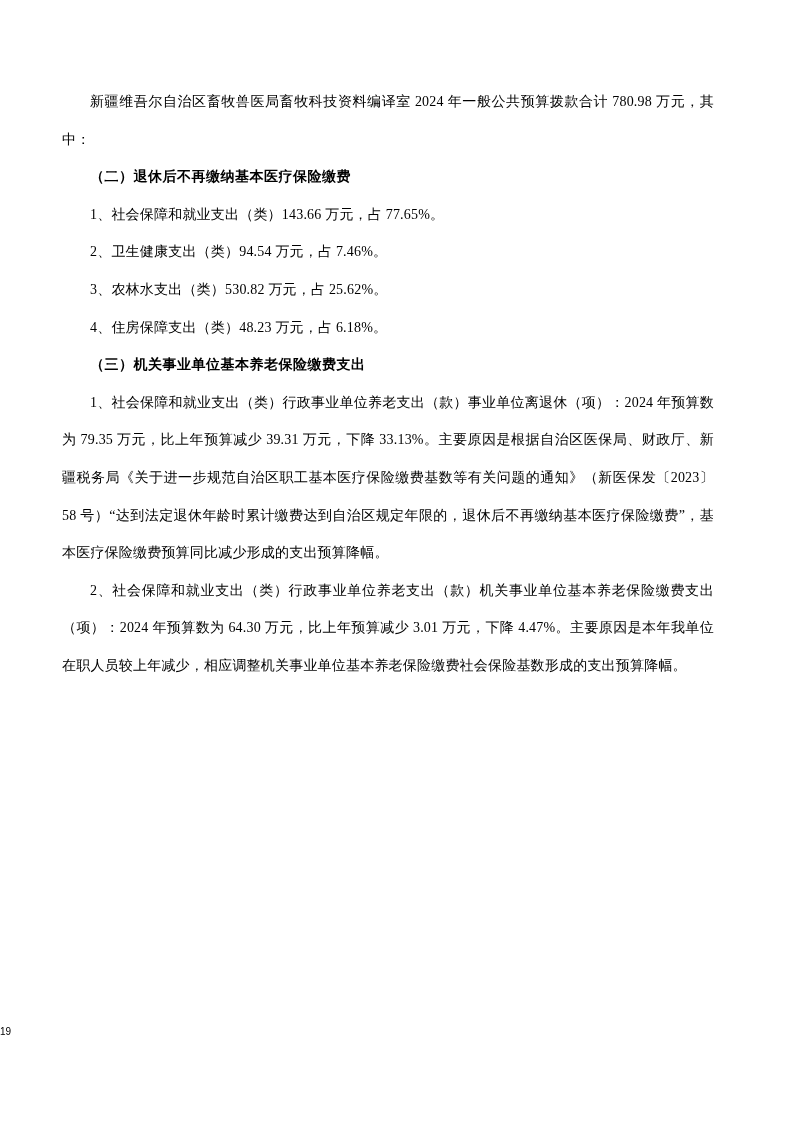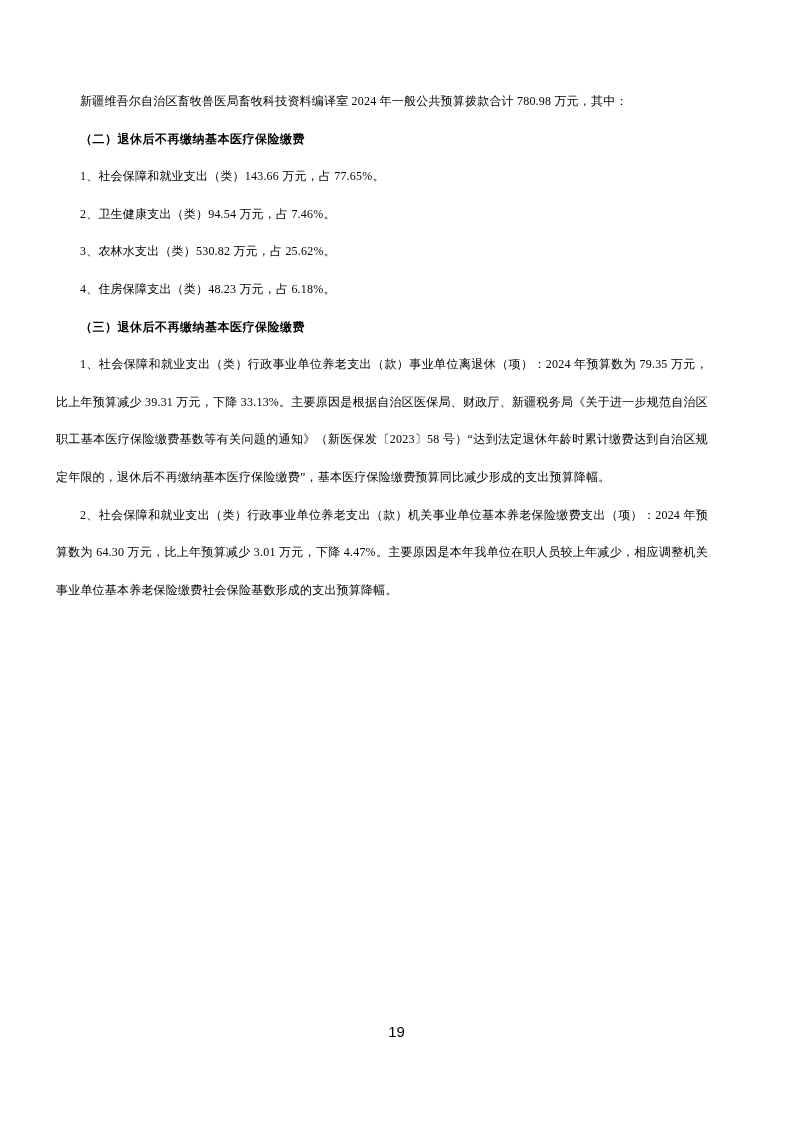--- a/index.html
+++ b/index.html
@@ -11,24 +11,24 @@
     position: relative;
     width: 793px;
     height: 1122px;
     background: #ffffff;
     overflow: hidden;
     color: #000000;
     font-family: "Liberation Serif", "DejaVu Serif", serif;
   }
   .content {
     position: absolute;
-    left: 56px;
+    left: 62px;
     top: 83px;
     width: 652px;
-    font-size: 12px;
+    font-size: 14px;
     line-height: 37.6px;
     text-align: justify;
     letter-spacing: 0.2px;
   }
   .para {
     margin: 0;
     padding: 0;
     text-indent: 2em;
   }
   .heading {
@@ -37,35 +37,34 @@
     text-indent: 2em;
     font-weight: bold;
     font-family: "Liberation Sans", "DejaVu Sans", sans-serif;
     letter-spacing: 0.5px;
   }
   .footer {
     position: absolute;
     top: 1024px;
     left: 0;
     width: 100%;
-    text-align: center;
-    font-size: 15px;
+    font-size: 10px;
     line-height: 16px;
     font-family: "Liberation Sans", "DejaVu Sans", sans-serif;
   }
 </style>
 </head>
 <body>
 
 <div class="page">
   <div class="content">
     <p class="para">新疆维吾尔自治区畜牧兽医局畜牧科技资料编译室 2024 年一般公共预算拨款合计 780.98 万元，其中：</p>
     <p class="heading">（二）退休后不再缴纳基本医疗保险缴费</p>
     <p class="para">1、社会保障和就业支出（类）143.66 万元，占 77.65%。</p>
     <p class="para">2、卫生健康支出（类）94.54 万元，占 7.46%。</p>
     <p class="para">3、农林水支出（类）530.82 万元，占 25.62%。</p>
     <p class="para">4、住房保障支出（类）48.23 万元，占 6.18%。</p>
-    <p class="heading">（三）退休后不再缴纳基本医疗保险缴费</p>
+    <p class="heading">（三）机关事业单位基本养老保险缴费支出</p>
     <p class="para">1、社会保障和就业支出（类）行政事业单位养老支出（款）事业单位离退休（项）：2024 年预算数为 79.35 万元，比上年预算减少 39.31 万元，下降 33.13%。主要原因是根据自治区医保局、财政厅、新疆税务局《关于进一步规范自治区职工基本医疗保险缴费基数等有关问题的通知》（新医保发〔2023〕58 号）“达到法定退休年龄时累计缴费达到自治区规定年限的，退休后不再缴纳基本医疗保险缴费”，基本医疗保险缴费预算同比减少形成的支出预算降幅。</p>
     <p class="para">2、社会保障和就业支出（类）行政事业单位养老支出（款）机关事业单位基本养老保险缴费支出（项）：2024 年预算数为 64.30 万元，比上年预算减少 3.01 万元，下降 4.47%。主要原因是本年我单位在职人员较上年减少，相应调整机关事业单位基本养老保险缴费社会保险基数形成的支出预算降幅。</p>
   </div>
   <div class="footer">19</div>
 </div>
 
 </body></html>

